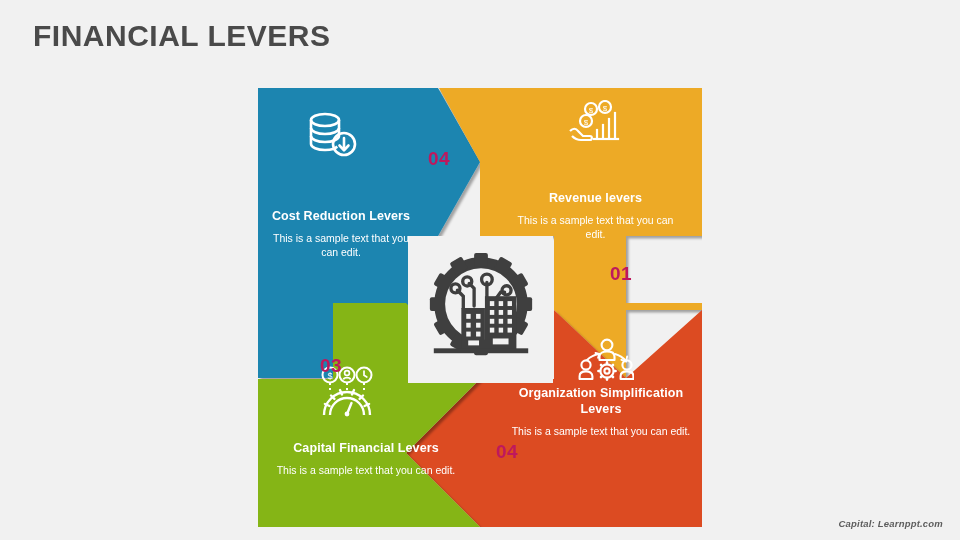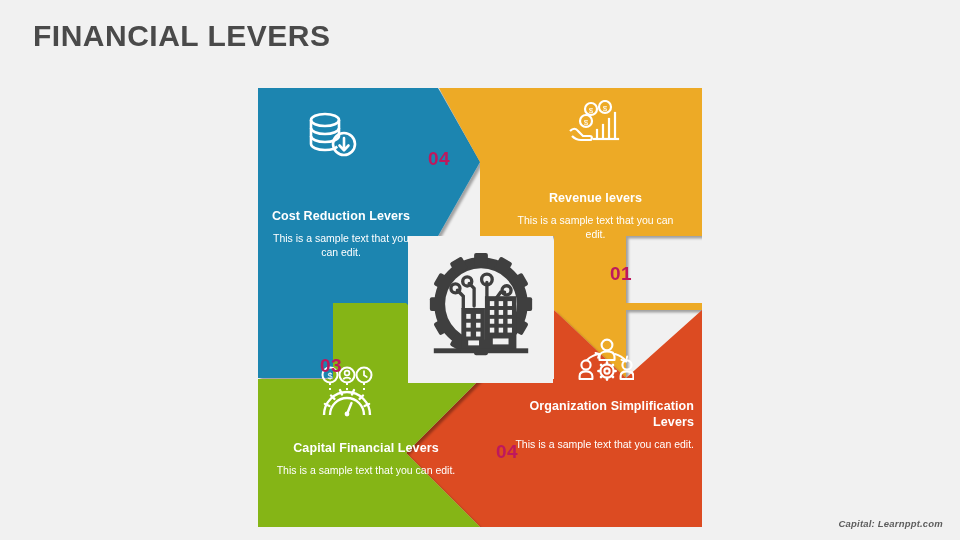--- a/index.html
+++ b/index.html
@@ -100,21 +100,21 @@
     font-size: 19px;
     font-weight: bold;
     color: #be185d;
     letter-spacing: 0.5px;
   }
 
   
   #panel-blue  { left: 8px;   top: 120px; width: 150px; }
   #panel-orange{ left: 250px; top: 102px; width: 175px; }
   #panel-green { left: 18px;  top: 352px; width: 180px; }
-  #panel-red   { left: 250px; top: 310px; width: 186px; text-align: right; }
+  #panel-red   { left: 250px; top: 297px; width: 186px; }
 
   #icon-blue   { position: absolute; left: 46px;  top: 22px; }
   #icon-orange { position: absolute; left: 308px; top: 12px; }
   #icon-green  { position: absolute; left: 60px;  top: 278px;}
   #icon-red    { position: absolute; left: 320px; top: 250px;}
 
   #num-04 { left: 170px; top: 60px; }
   #num-01 { left: 352px; top: 165px; margin-top: 10px; }
   #num-03 { left: 62px;  top: 243px; margin-top: 24px; }
   #num-02 { left: 238px; top: 353px; }

